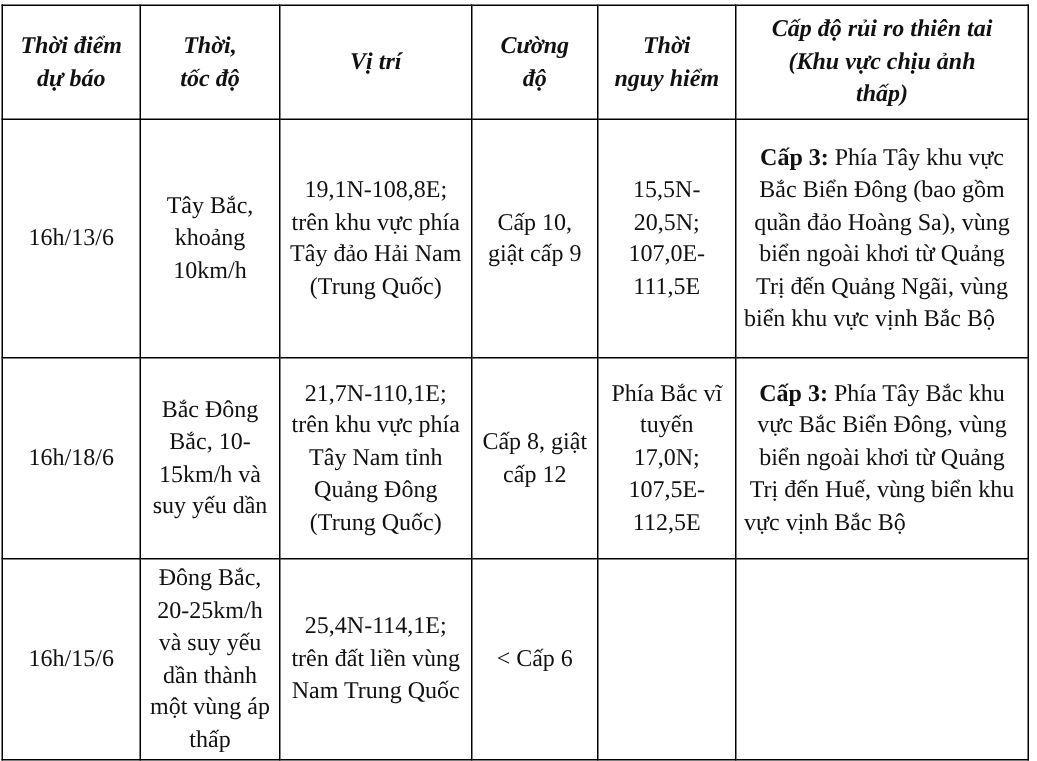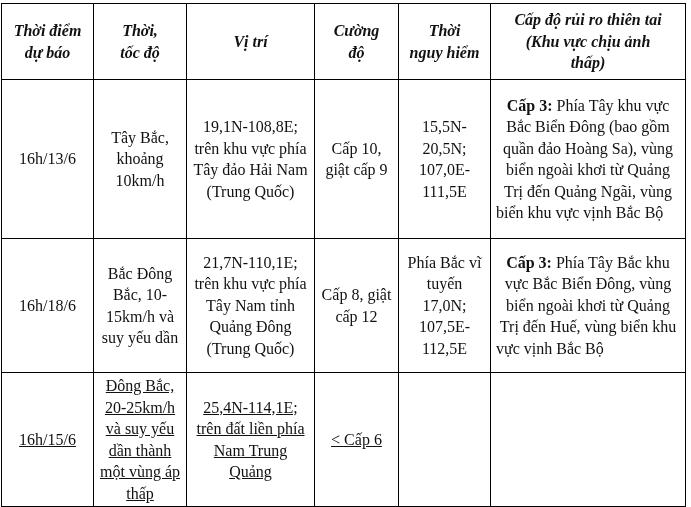--- a/index.html
+++ b/index.html
@@ -32,21 +32,21 @@
       line-height: 21.5px;
       overflow: hidden;
     }
     table.forecast th {
       font-style: italic;
       font-weight: bold;
       height: 71px;
     }
     tr.r1 td { height: 154px; }
     tr.r2 td { height: 129px; }
-    tr.r3 td { height: 128px; text-decoration: underline; }
+    tr.r3 td { height: 128px; }
     td.risk {
       text-align: justify;
       text-align-last: left;
       vertical-align: top;
       padding: 2px 7px 2px 7px;
     }
     td.risk b { font-weight: bold; font-family: Liberation Serif, serif; }
     .line { display: block; }
   </style>
 </head>
@@ -108,21 +108,21 @@
       <td>Cấp 8, giật cấp 12</td>
       <td>Phía Bắc vĩ tuyến 17,0N; 107,5E-112,5E</td>
       <td class="risk">
         <b>Cấp 3:</b>
         <span>Phía Tây Bắc khu vực Bắc Biển Đông, vùng biển ngoài khơi từ Quảng Trị đến Huế, vùng biển khu vực vịnh Bắc Bộ</span>
       </td>
     </tr>
     <tr class="r3">
       <td>16h/15/6</td>
       <td>Đông Bắc, 20-25km/h và suy yếu dần thành một vùng áp thấp</td>
-      <td>25,4N-114,1E; trên đất liền phía Nam Trung Quảng</td>
+      <td>25,4N-114,1E; trên đất liền vùng Nam Trung Quốc</td>
       <td>&lt; Cấp 6</td>
       <td></td>
       <td class="risk">
         <b></b>
         <span></span>
       </td>
     </tr>
   </tbody>
 </table>
 

